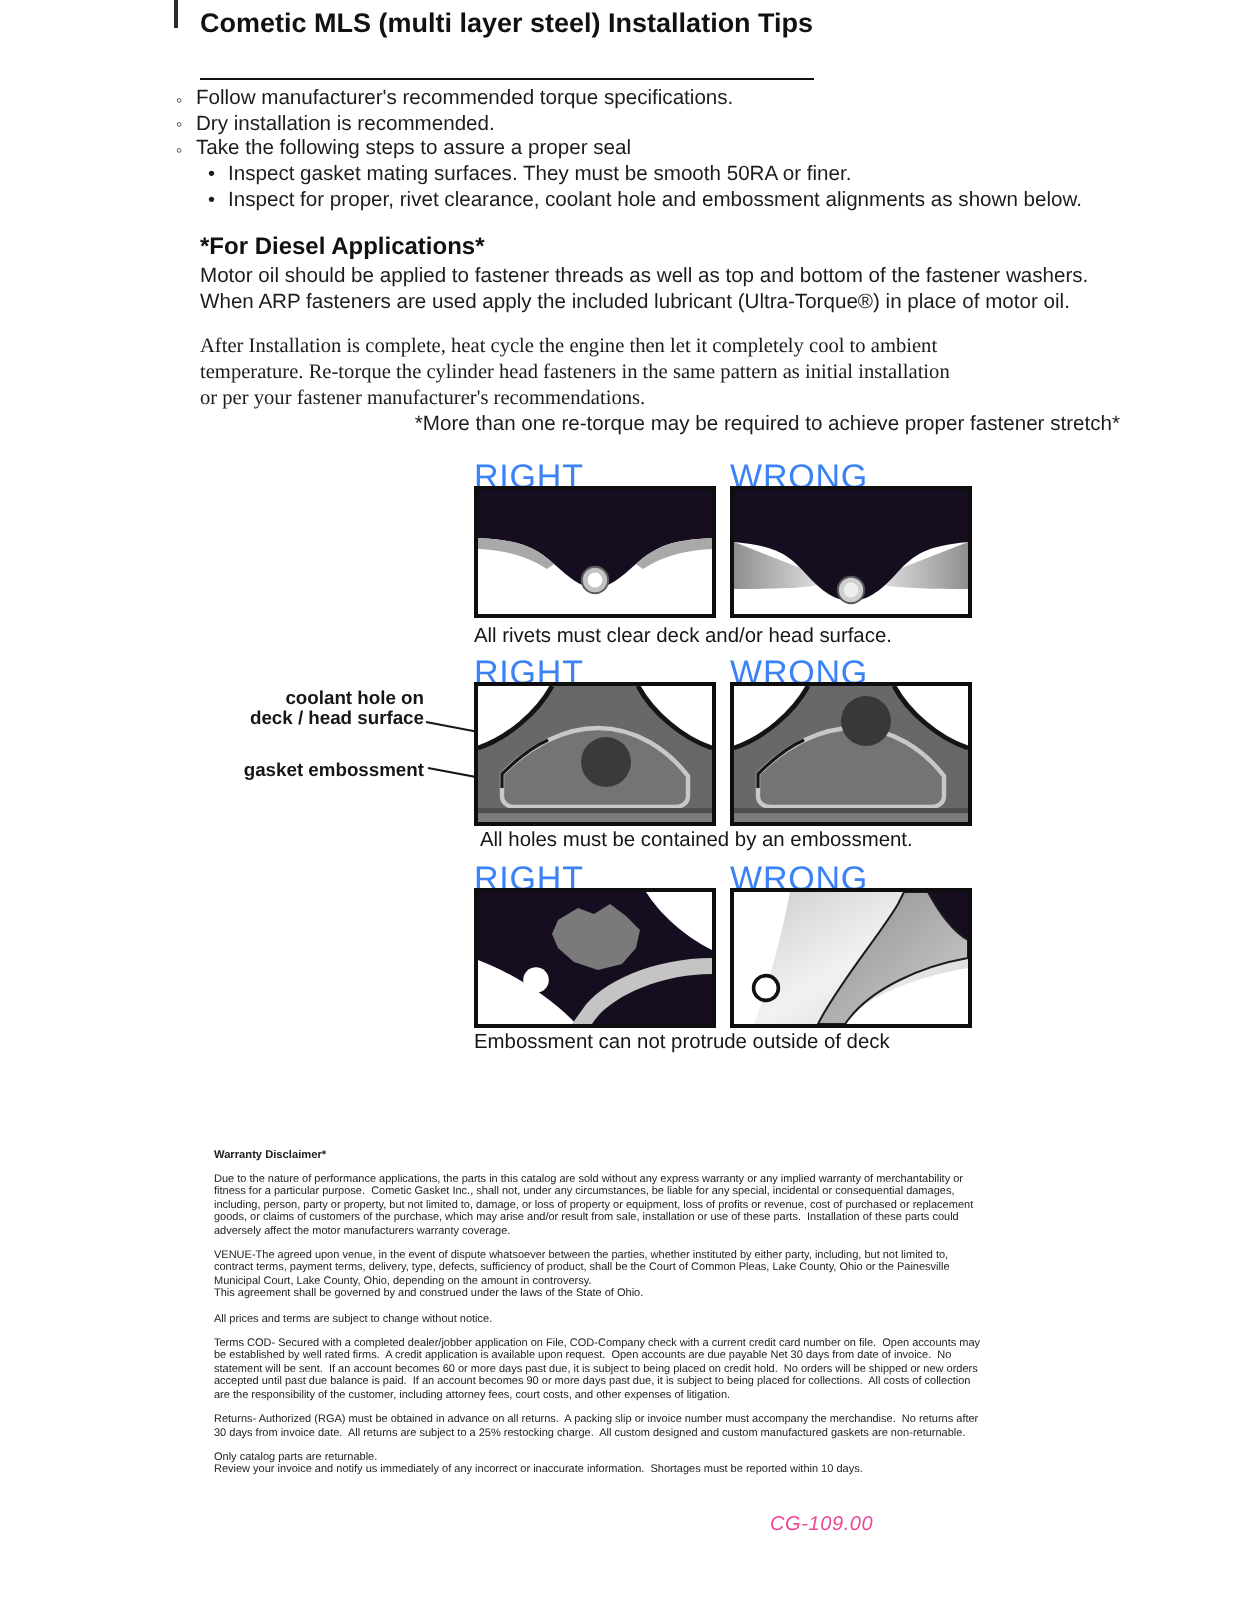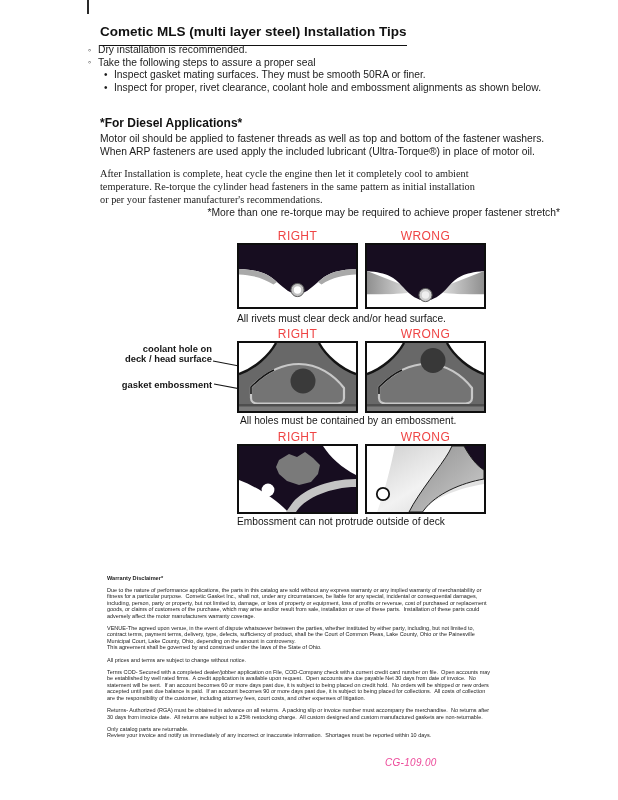--- a/index.html
+++ b/index.html
@@ -1,35 +1,35 @@
 <!DOCTYPE html>
 <html><head>
 <meta charset="utf-8">
 <style>
   html,body{margin:0;padding:0;background:#ffffff;}
   .page{position:relative;width:618px;height:800px;background:#ffffff;overflow:hidden;
         font-family:"Liberation Sans", sans-serif;color:#1c1c1c;}
   .crop-mark{position:absolute;left:87px;top:0;width:1.5px;height:14px;background:#2a2a2a;}
 
-  .title{position:absolute;left:100px;top:24px;margin:0;font-size:13.5px;font-weight:bold;
-         color:#111;border-bottom:1.6px solid #111;padding-bottom:6px;display:inline-block;}
+  .title{position:absolute;left:100px;top:4px;margin:0;font-size:13.5px;font-weight:bold;
+         color:#111;border-bottom:1.6px solid #111;padding-bottom:20px;display:inline-block;}
 
   .bullets{position:absolute;left:88px;top:44px;width:470px;font-size:10.3px;line-height:12.7px;}
   .blt{padding-left:10px;position:relative;}
   .blt::before{content:"◦";position:absolute;left:0;top:-0.5px;font-size:9px;}
   .sub{padding-left:26px;position:relative;}
   .sub::before{content:"•";position:absolute;left:16px;top:0;font-size:10px;}
 
   .diesel-h{position:absolute;left:100px;top:116px;margin:0;font-size:12px;font-weight:bold;color:#111;}
   .para{position:absolute;left:100px;width:460px;font-size:10.3px;line-height:12.9px;}
   .p1{top:133px;} .p2{top:168px;font-family:Liberation Serif, serif;} .pnote{top:207px;text-align:right;}
 
   .dgbox{position:absolute;width:121px;box-sizing:border-box;border:2px solid #0e0e0e;background:#fff;}
   .dgbox svg{display:block;width:100%;height:100%;}
-  .dglabel{position:absolute;width:121px;text-align:center;font-size:12px;letter-spacing:0.4px;color:#ef4444;}
+  .dglabel{position:absolute;width:121px;font-size:17px;letter-spacing:0.4px;color:#3b82f6;}
   .cap{position:absolute;font-size:10.2px;color:#161616;line-height:11.6px;}
 
   .lbl{position:absolute;text-align:right;font-size:9.4px;line-height:10px;color:#161616;font-weight:bold;}
   .leader{position:absolute;left:205px;top:352px;}
 
   .disc{position:absolute;left:107px;top:575px;width:440px;color:#222;}
   .disc-h{font-size:5.6px;font-weight:bold;margin:0 0 6px 0;}
   .disc-p{margin:0 0 6px 0;}
   .disc-line{font-size:5.5px;line-height:6.4px;white-space:pre;}
 
@@ -38,20 +38,21 @@
 </head>
 <body>
 
 <div class="page">
 
   <div class="crop-mark"></div>
 
   <h1 class="title">Cometic MLS (multi layer steel) Installation Tips</h1>
 
   <div class="bullets">
+    <div class="blt"><span>Follow manufacturer's recommended torque specifications.</span></div>
     <div class="blt"><span>Dry installation is recommended.</span></div>
     <div class="blt"><span>Take the following steps to assure a proper seal</span></div>
     <div class="sub"><span>Inspect gasket mating surfaces.  They must be smooth 50RA or finer.</span></div>
     <div class="sub"><span>Inspect for proper, rivet clearance, coolant hole and embossment alignments as shown below.</span></div>
   </div>
 
   <h2 class="diesel-h">*For Diesel Applications*</h2>
 
   <div class="para p1">
     <div>Motor oil should be applied to fastener threads as well as top and bottom of the fastener washers.</div>

